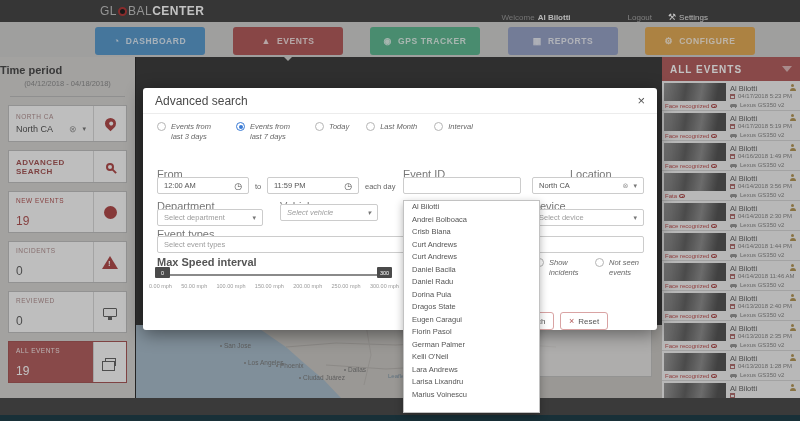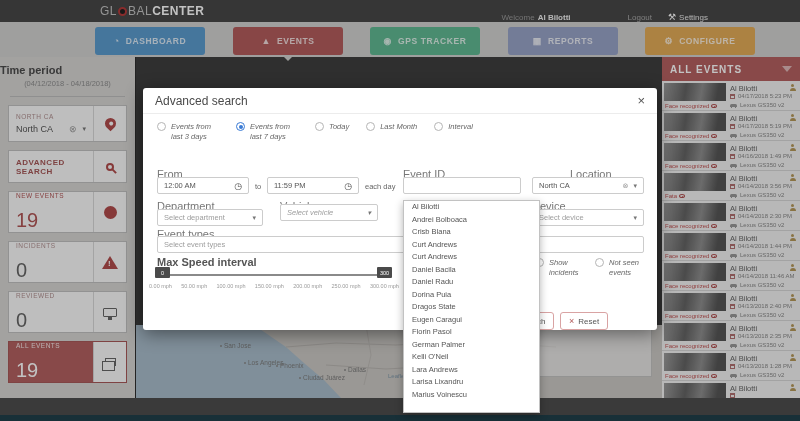--- a/index.html
+++ b/index.html
@@ -29,21 +29,21 @@
 
   
   .sidebar{position:absolute;left:0;top:57px;width:135px;height:341px;background:#d6d5d3;z-index:5;padding-top:7px;}
   .tp-title{text-align:left;font-size:11px;color:#4c4c4c;font-weight:bold;}
   .tp-range{text-align:center;font-size:7.5px;color:#8d8d8d;margin-top:3px;}
   .tp-div{border-top:1px solid #bcbcbc;margin:8px 10px 0 10px;}
   .side-card{margin:8px 8px 0 8px;background:#fafafa;border:1px solid #c0c0c0;display:flex;align-items:stretch;cursor:pointer;}
   .sc-left{flex:1;padding:5px 7px;display:flex;flex-direction:column;justify-content:center;min-width:0;}
   .sc-icon{width:33px;border-left:1px solid #d8d8d8;display:flex;align-items:center;justify-content:center;}
   .sc-label{font-size:6.5px;letter-spacing:.5px;color:#b09090;}
-  .sc-value{font-size:20px;color:#666;margin-top:10px;}
+  .sc-value{font-size:12px;color:#666;margin-top:10px;}
   .loc-card{height:37px;}
   .loc-row{display:flex;align-items:center;margin-top:4px;font-size:9px;color:#555;}
   .loc-row .clr{margin-left:auto;color:#9a9a9a;font-size:9px;}
   .loc-row .crt{margin-left:6px;color:#777;font-size:7px;}
   .adv-card{height:33px;}
   .adv-label{font-size:8px;font-weight:bold;letter-spacing:.5px;color:#a65757;}
   .stat{height:42px;}
   .stat.red .sc-label,.stat.red .sc-value{color:#b05555;}
   .stat.active{border-color:#a85858;}
   .stat.active .sc-left{background:#b36060;}

